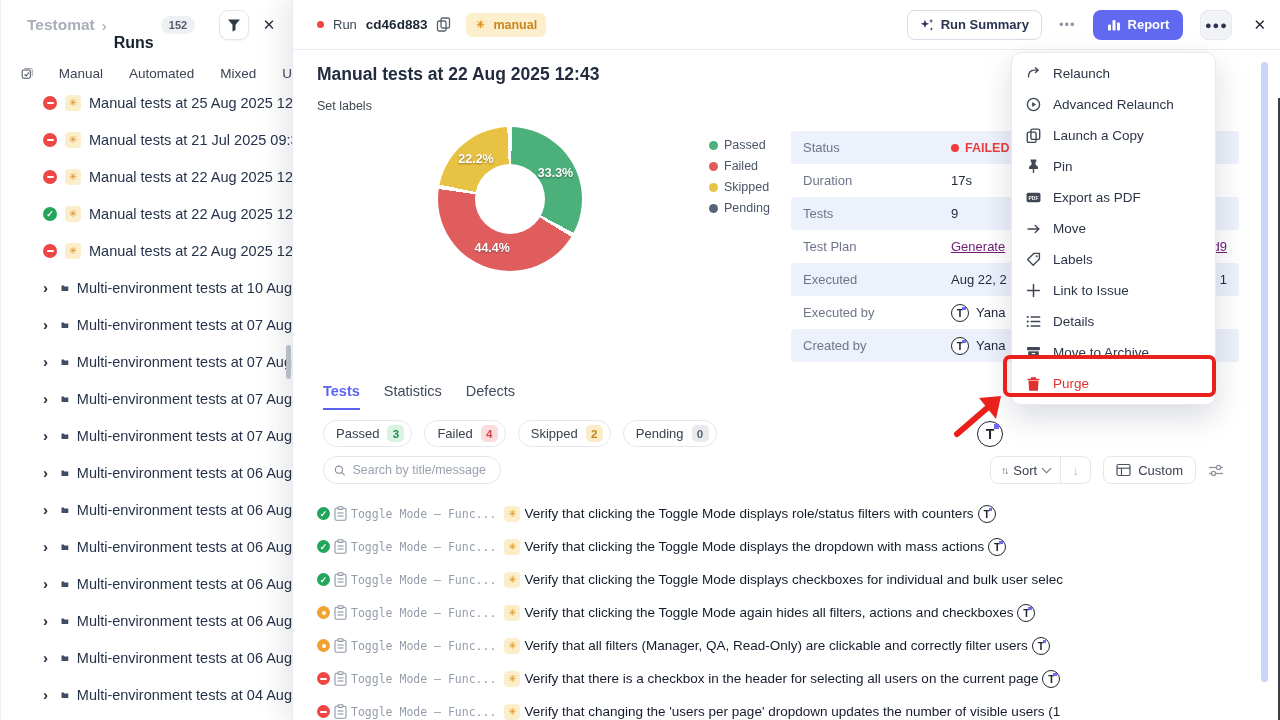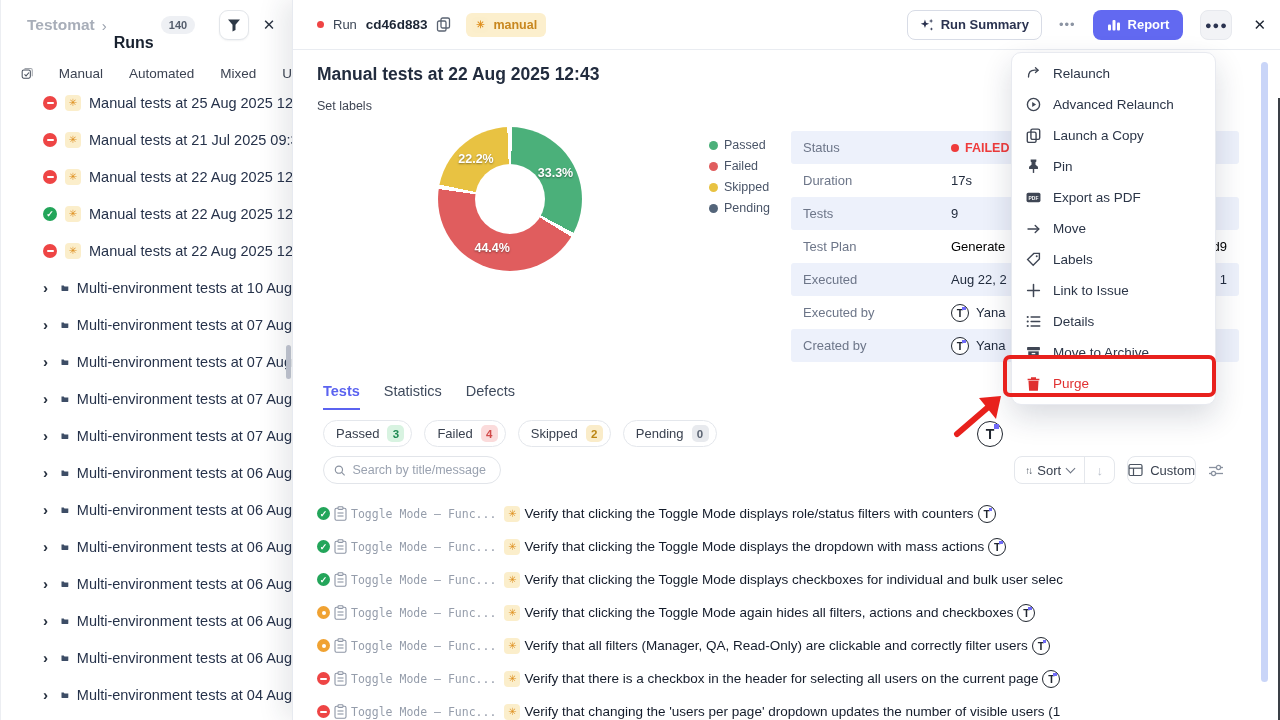--- a/index.html
+++ b/index.html
@@ -57,21 +57,21 @@
   .legend-dot { width:9px; height:9px; border-radius:50%; }
 
   
   .details { position:absolute; left:498px; top:131px; width:448px; }
   .d-row { height:33px; display:flex; align-items:center; padding:0 12px; font-size:13px; }
   .d-row:nth-child(odd) { background:#edf1fb; border-radius:3px; }
   .d-label { width:148px; min-width:148px; color:#6d7689; }
   .d-val { display:flex; align-items:center; gap:7px; color:#222c3e; flex:1; }
   .d-failed { color:#ef3b3b; font-weight:800; font-size:12.5px; display:flex; align-items:center; gap:6px; }
   .d-failed::before { content:""; width:8px; height:8px; border-radius:50%; background:#ef3b3b; }
-  .d-link { color:#000000; cursor:pointer; }
+  .d-link { text-decoration:underline; color:#701a75; cursor:pointer; }
   .d-right { margin-left:auto; }
   .tlogo { position:relative; width:18px; height:18px; min-width:18px; border:1.6px solid #20262f; border-radius:50%; display:inline-flex; align-items:center; justify-content:center; font-size:10.5px; font-weight:800; color:#20262f; background:#fff; }
   .tlogo::before { content:"T"; }
   .tlogo::after { content:""; position:absolute; top:2px; right:2.5px; width:3.5px; height:3.5px; background:#6f6af8; }
 
   
   .menu { position:absolute; left:718px; top:52px; width:205px; background:#fff; border:1px solid #e8eaf0; border-radius:10px; box-shadow:0 12px 30px rgba(20,30,60,.16); padding:5px 0; z-index:40; }
   .menu-item { height:31px; display:flex; align-items:center; gap:12px; padding:0 14px; font-size:13.5px; color:#2b3547; cursor:pointer; }
   .menu-item svg { color:#3f4654; }
   .menu-item.purge, .menu-item.purge svg { color:#e03131; }
@@ -97,21 +97,21 @@
   
   .searchbox { position:absolute; left:30px; top:456px; width:178px; height:28px; border:1px solid #e2e5ea; border-radius:14px; display:flex; align-items:center; padding:0 10px; gap:7px; background:#fff; }
   .searchbox input { border:none; outline:none; font-size:12.5px; color:#39414f; width:100%; background:transparent; font-family:"Liberation Sans", sans-serif; }
   .searchbox input::placeholder { color:#9aa2b0; }
   .toolbar { position:absolute; right:56px; top:456px; display:flex; align-items:center; gap:12px; }
   .sort-group { display:flex; align-items:stretch; height:28px; border:1px solid #e4e7ec; border-radius:8px; overflow:hidden; background:#fff; }
   .sort-main { display:flex; align-items:center; gap:6px; padding:0 10px; font-size:13px; color:#39414f; cursor:pointer; }
   .sort-arrows { font-size:10px; color:#4a5360; letter-spacing:-2px; }
   .chev-down { width:7px; height:7px; border-right:1.5px solid #6b7382; border-bottom:1.5px solid #6b7382; transform:rotate(45deg); margin-top:-3px; }
   .sort-dir { width:30px; display:flex; align-items:center; justify-content:center; border-left:1px solid #e4e7ec; color:#b9bfca; font-size:13px; cursor:pointer; }
-  .btn-custom { display:flex; align-items:center; gap:7px; height:28px; padding:0 0; border:1px solid #e4e7ec; border-radius:8px; background:#fff; font-size:13px; color:#39414f; cursor:pointer; }
+  .btn-custom { display:flex; align-items:center; gap:7px; height:28px; padding:0 12px; border:1px solid #e4e7ec; border-radius:8px; background:#fff; font-size:13px; color:#39414f; cursor:pointer; }
   .sliders { color:#8a92a0; cursor:pointer; display:flex; }
 
   
   .tests { position:absolute; left:24px; top:497px; right:0; bottom:0; overflow:hidden; }
   .t-row { height:33px; display:flex; align-items:center; gap:4px; white-space:nowrap; cursor:pointer; }
   .t-row .st { width:13px; height:13px; min-width:13px; }
   .suite { font-family:"DejaVu Sans Mono", monospace; font-size:11.5px; color:#959dab; margin-right:4px; }
   .t-title { font-size:13.5px; color:#141c2b; }
   .clip-ic { color:#8d95a5; display:flex; }
 
@@ -122,21 +122,21 @@
 </head>
 <body>
 
 <div class="stage">
 
   <div class="sidebar">
     <div class="sb-header">
       <span class="brand">Testomat</span>
       <span class="bc-sep">›</span>
       <span class="bc-page">Runs</span>
-      <span class="count-pill">140</span>
+      <span class="count-pill">152</span>
       <span class="spacer"></span>
       <span class="icon-btn-sq">
         <svg width="14" height="14" viewBox="0 0 14 14">
             <path d="M1 1.5h12L8.5 6.8V12l-3 1.4V6.8z" fill="#2e3947"></path>
           </svg>
       </span>
       <span class="x-plain">✕</span>
     </div>
 
     <div class="sb-tabs">

